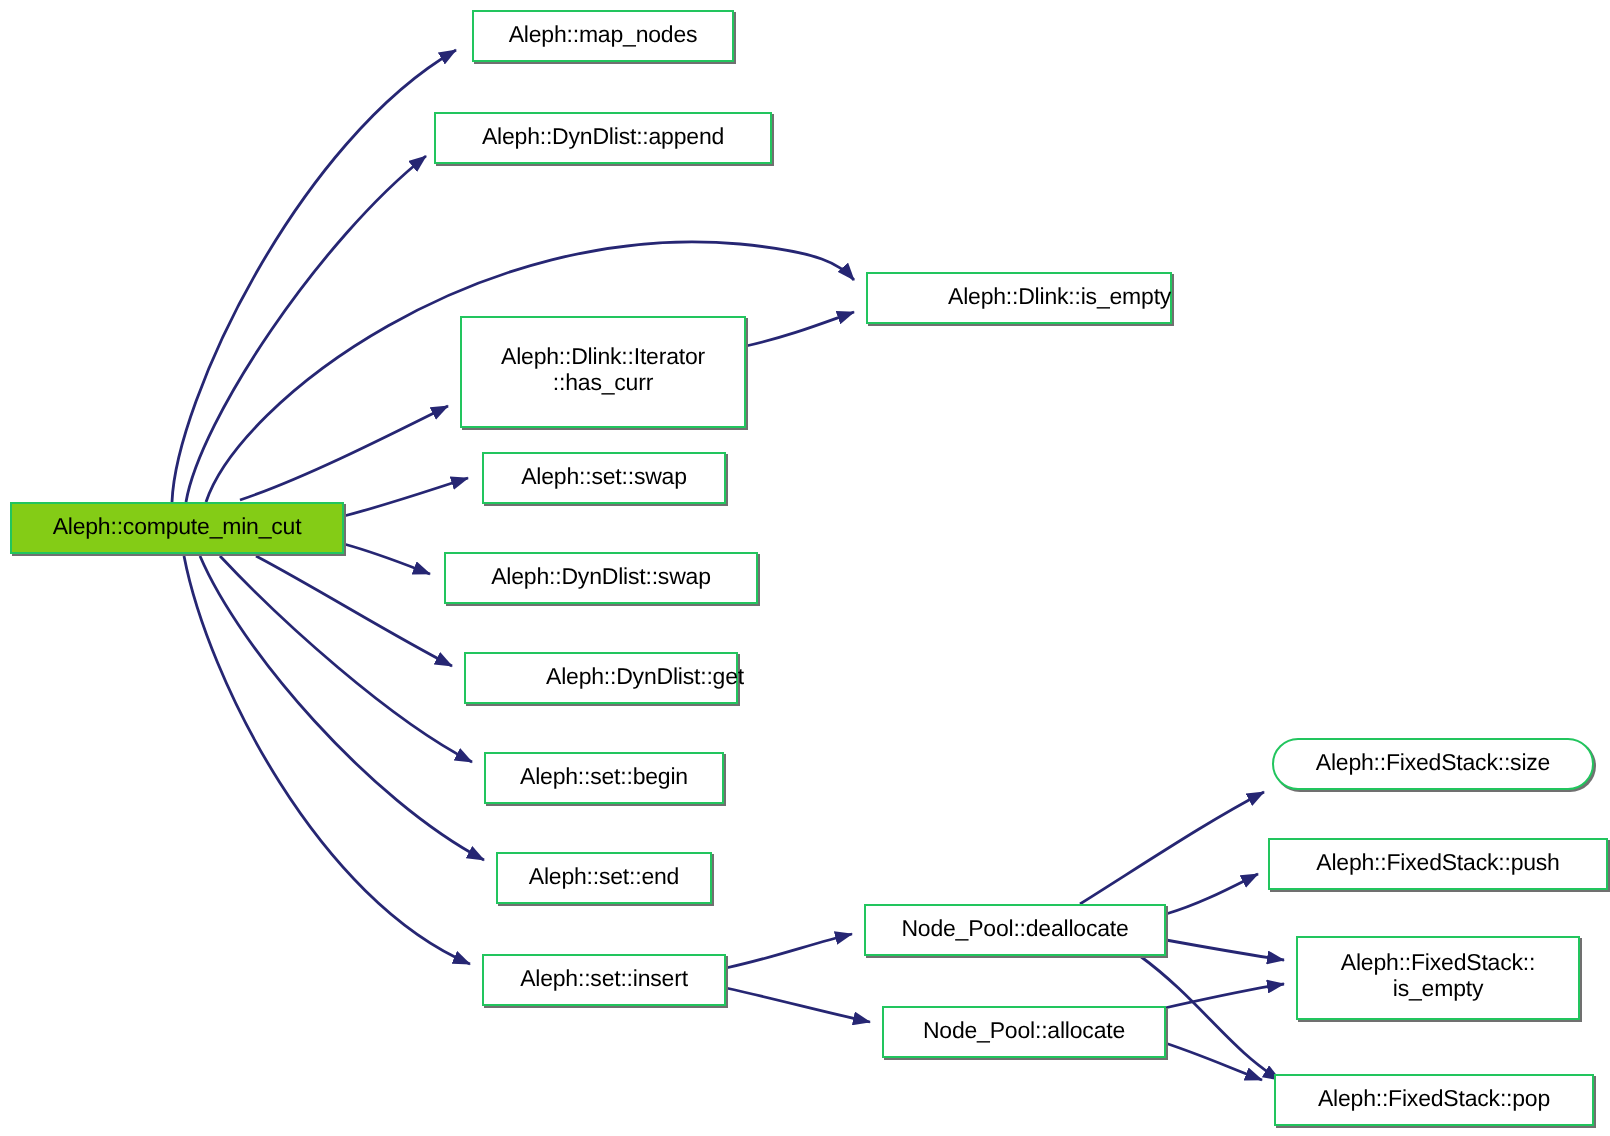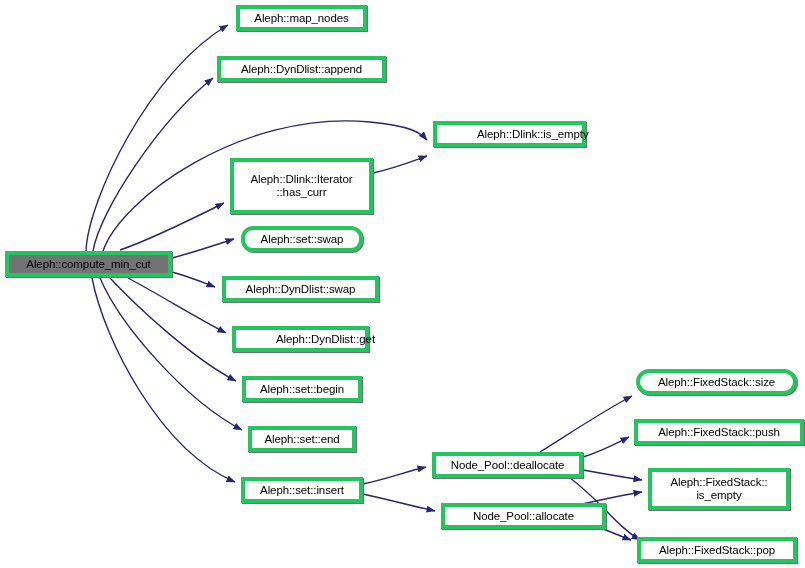--- a/index.html
+++ b/index.html
@@ -22,35 +22,35 @@
     position: absolute;
     left: 0;
     top: 0;
     width: 805px;
     height: 568px;
     pointer-events: none;
   }
   .gnode {
     position: absolute;
     box-sizing: border-box;
-    border: 4px solid #22c55e;
+    border: 1px solid #22c55e;
     background: #ffffff;
     color: #000000;
     font-size: 11.5px;
     line-height: 13px;
     text-align: center;
     display: flex;
     align-items: center;
     justify-content: center;
     white-space: pre;
     letter-spacing: -0.1px;
     box-shadow: 1px 1px 0 0 #707070;
   }
   .gnode.current {
-    background: #737373;
+    background: #84cc16;
   }
   .gnode .nlabel {
     display: block;
     width: 100%;
   }
 </style>
 </head>
 <body>
 
 <div id="graph-canvas">
@@ -79,30 +79,30 @@
         <path d="M 570 478 C 600 500 615 525 640 540" fill="none" stroke="#262673" stroke-width="1.4" marker-end="url(#arrowhead)"></path>
         <path d="M 578 505 C 600 500 622 495 642 492" fill="none" stroke="#262673" stroke-width="1.4" marker-end="url(#arrowhead)"></path>
         <path d="M 578 520 C 600 527 615 534 631 540" fill="none" stroke="#262673" stroke-width="1.4" marker-end="url(#arrowhead)"></path>
         <path d="M 373 173 C 395 168 410 162 427 156" fill="none" stroke="#262673" stroke-width="1.4" marker-end="url(#arrowhead)"></path>
       </g>
   </svg>
   <div id="node-group">
       <div class="gnode current" style="left: 5px; top: 251px; width: 167px; height: 26px;"><span class="nlabel">Aleph::compute_min_cut</span></div>
       <div class="gnode" style="left: 236px; top: 5px; width: 131px; height: 26px;"><span class="nlabel">Aleph::map_nodes</span></div>
       <div class="gnode" style="left: 217px; top: 56px; width: 169px; height: 26px;"><span class="nlabel">Aleph::DynDlist::append</span></div>
-      <div class="gnode" style="left: 433px; top: 121px; width: 153px; height: 26px; padding-left: 40px;"><span class="nlabel">Aleph::Dlink::is_empty</span></div>
+      <div class="gnode" style="left: 433px; top: 136px; width: 153px; height: 26px; padding-left: 40px;"><span class="nlabel">Aleph::Dlink::is_empty</span></div>
       <div class="gnode" style="left: 230px; top: 158px; width: 143px; height: 56px;"><span class="nlabel">Aleph::Dlink::Iterator
 ::has_curr</span></div>
-      <div class="gnode" style="left: 241px; top: 226px; width: 122px; height: 26px; border-radius: 12px;"><span class="nlabel">Aleph::set::swap</span></div>
+      <div class="gnode" style="left: 241px; top: 226px; width: 122px; height: 26px;"><span class="nlabel">Aleph::set::swap</span></div>
       <div class="gnode" style="left: 222px; top: 276px; width: 157px; height: 26px;"><span class="nlabel">Aleph::DynDlist::swap</span></div>
       <div class="gnode" style="left: 232px; top: 326px; width: 137px; height: 26px; padding-left: 40px;"><span class="nlabel">Aleph::DynDlist::get</span></div>
       <div class="gnode" style="left: 242px; top: 376px; width: 120px; height: 26px;"><span class="nlabel">Aleph::set::begin</span></div>
       <div class="gnode" style="left: 248px; top: 426px; width: 108px; height: 26px;"><span class="nlabel">Aleph::set::end</span></div>
       <div class="gnode" style="left: 241px; top: 477px; width: 122px; height: 26px;"><span class="nlabel">Aleph::set::insert</span></div>
       <div class="gnode" style="left: 432px; top: 452px; width: 151px; height: 26px;"><span class="nlabel">Node_Pool::deallocate</span></div>
-      <div class="gnode" style="left: 441px; top: 503px; width: 165px; height: 26px;"><span class="nlabel">Node_Pool::allocate</span></div>
+      <div class="gnode" style="left: 441px; top: 503px; width: 142px; height: 26px;"><span class="nlabel">Node_Pool::allocate</span></div>
       <div class="gnode" style="left: 636px; top: 369px; width: 161px; height: 26px; border-radius: 13px;"><span class="nlabel">Aleph::FixedStack::size</span></div>
       <div class="gnode" style="left: 634px; top: 419px; width: 170px; height: 26px;"><span class="nlabel">Aleph::FixedStack::push</span></div>
       <div class="gnode" style="left: 648px; top: 468px; width: 142px; height: 42px;"><span class="nlabel">Aleph::FixedStack::
 is_empty</span></div>
       <div class="gnode" style="left: 637px; top: 537px; width: 160px; height: 26px; justify-content: flex-end;"><span class="nlabel">Aleph::FixedStack::pop</span></div>
     </div>
 </div>
 
 </body></html>

